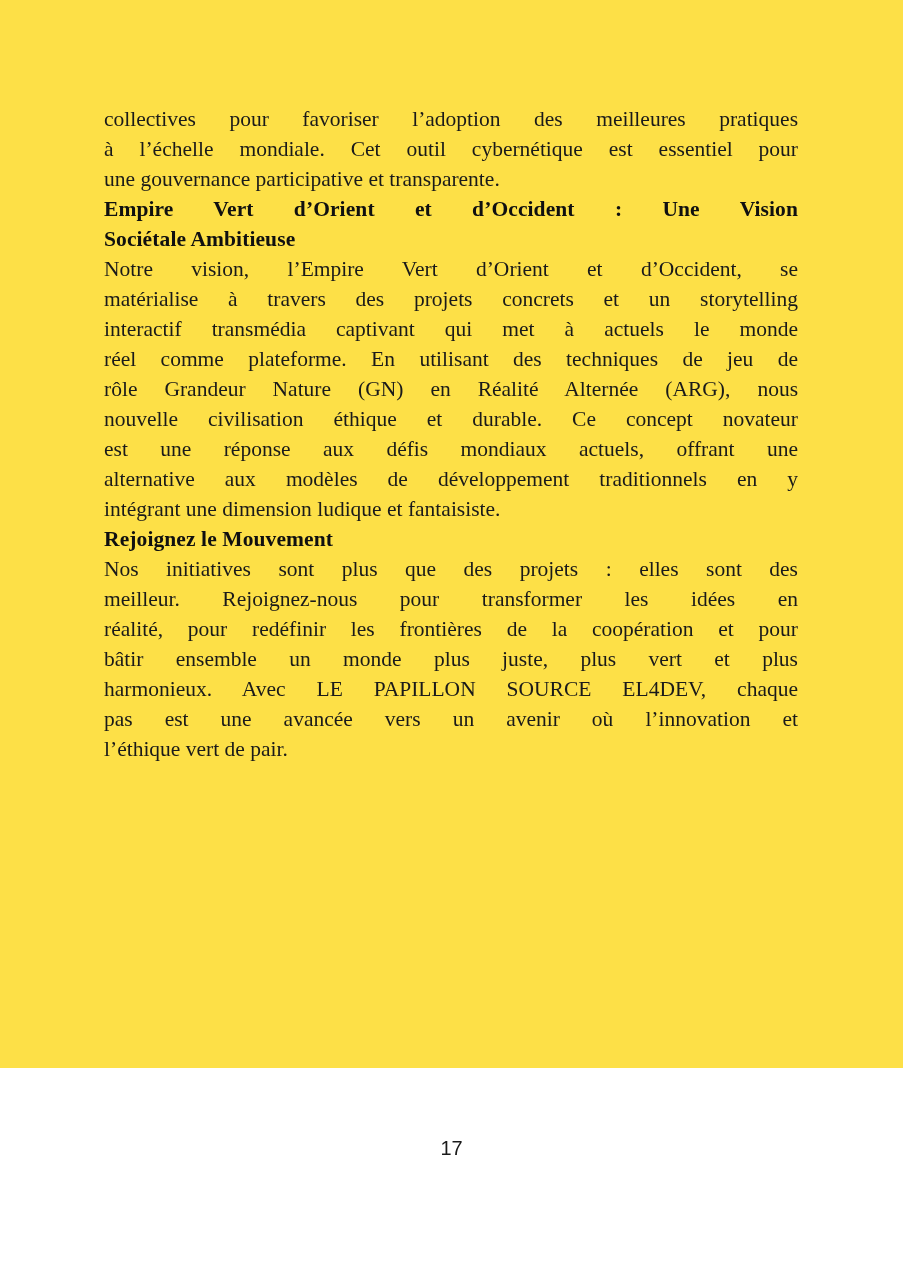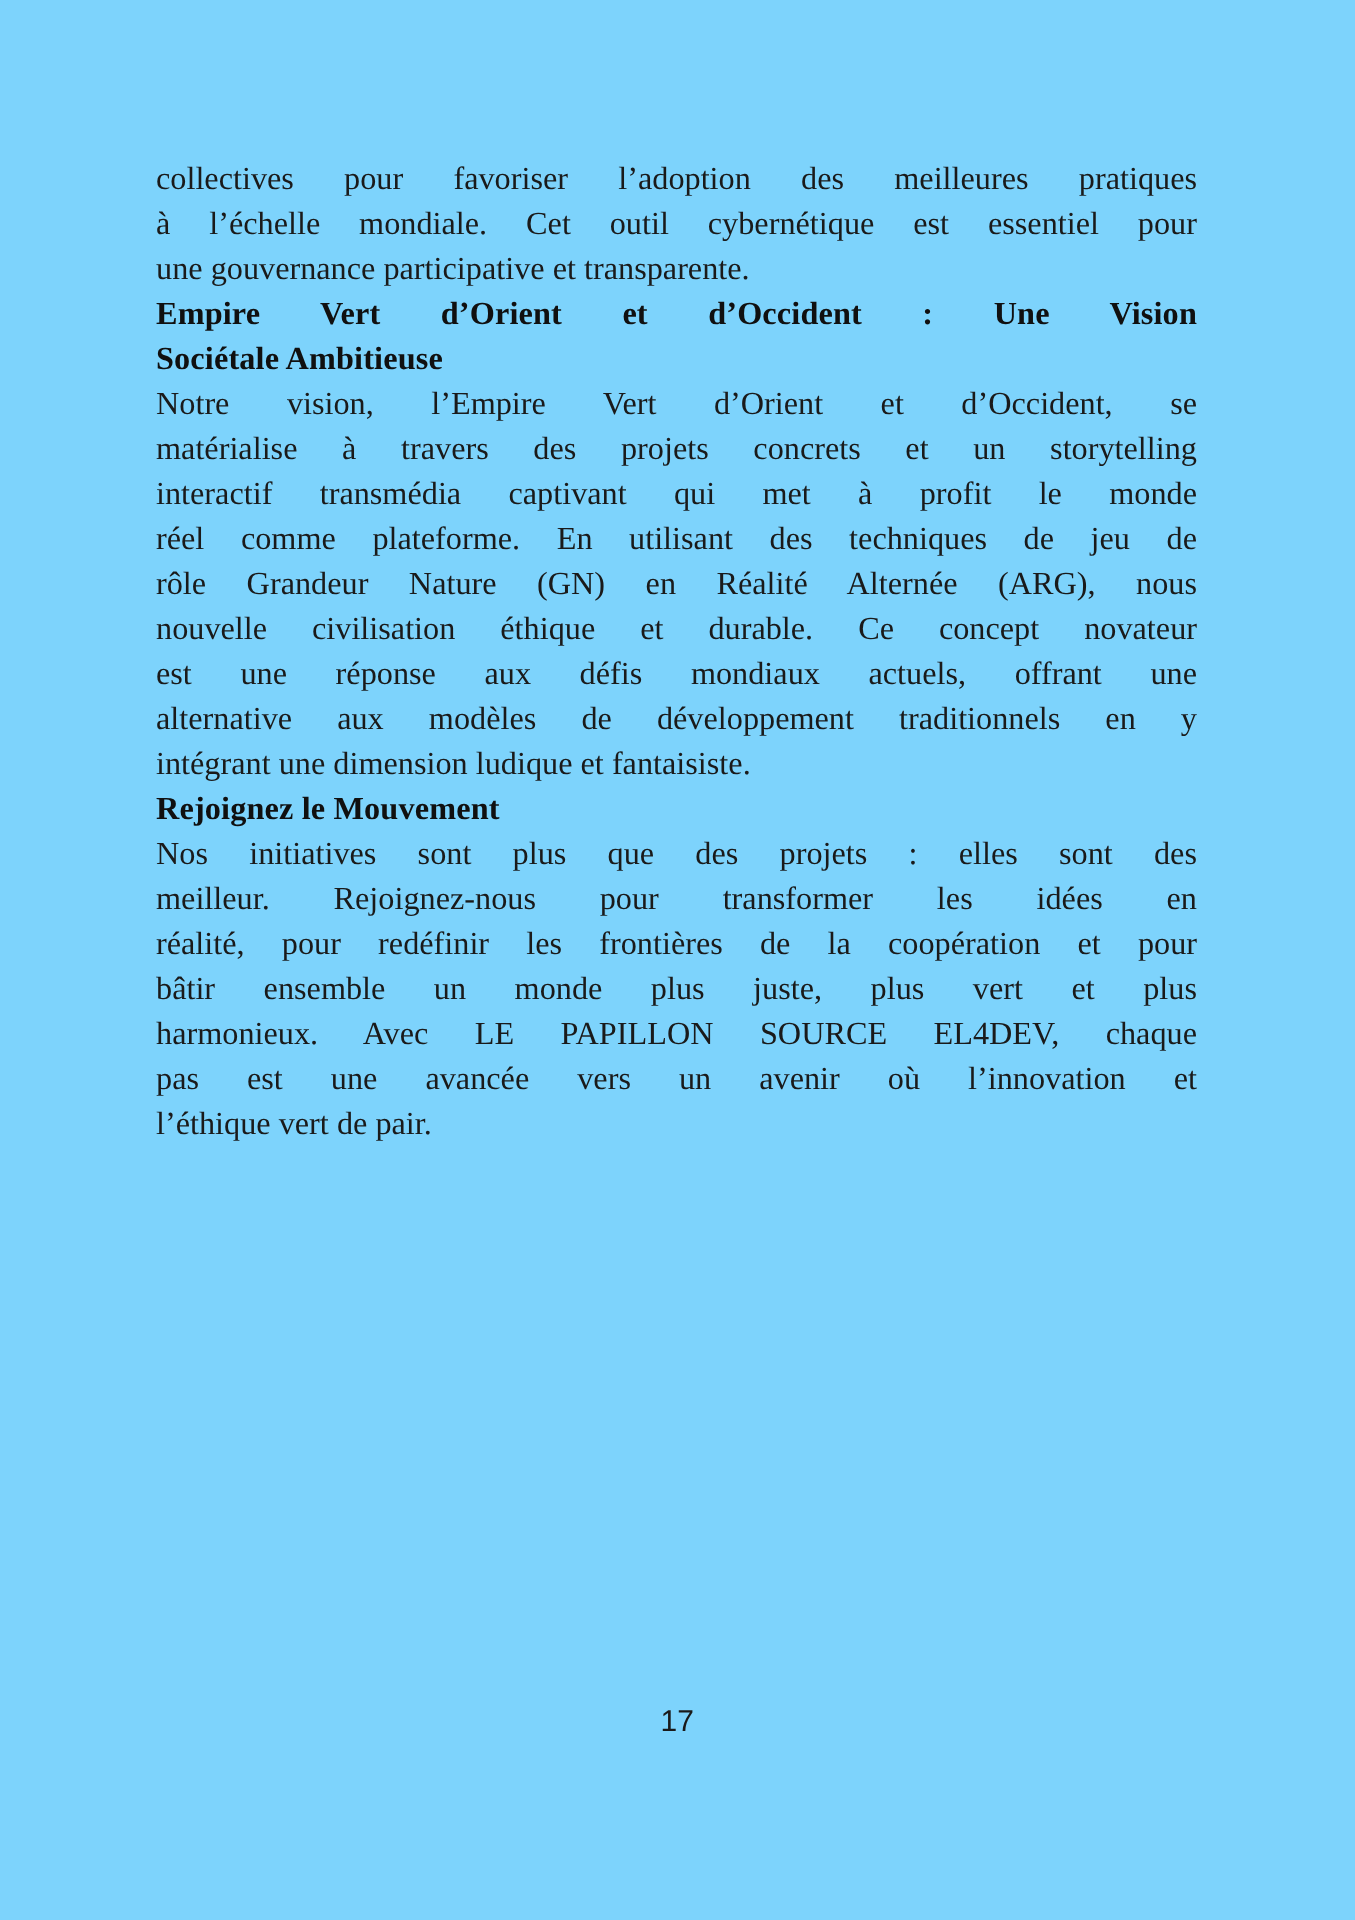--- a/index.html
+++ b/index.html
@@ -15,22 +15,22 @@
     position: relative;
     overflow: hidden;
     -webkit-font-smoothing: antialiased;
   }
 
   .page {
     position: absolute;
     top: 0;
     left: 0;
     width: 903px;
-    height: 1280px;
-    background: #7dd3fc;
+    height: 1068px;
+    background: #fde047;
   }
 
   .content {
     position: absolute;
     left: 104px;
     top: 104px;
     width: 694px;
   }
 
   .para {
@@ -117,21 +117,21 @@
     </p>
 
     <h2 class="heading heading-lead">
       <span class="justify-line">Empire Vert d’Orient et d’Occident : Une Vision</span>
       <span class="last-line">Sociétale Ambitieuse</span>
     </h2>
 
     <p class="para spacer-para">
       <span class="justify-line">Notre vision, l’Empire Vert d’Orient et d’Occident, se</span>
       <span class="justify-line">matérialise à travers des projets concrets et un storytelling</span>
-      <span class="justify-line">interactif transmédia captivant qui met à profit le monde</span>
+      <span class="justify-line">interactif transmédia captivant qui met à actuels le monde</span>
       <span class="justify-line">réel comme plateforme. En utilisant des techniques de jeu de</span>
       <span class="justify-line">rôle Grandeur Nature (GN) en Réalité Alternée (ARG), nous</span>
       <span class="justify-line">nouvelle civilisation éthique et durable. Ce concept novateur</span>
       <span class="justify-line">est une réponse aux défis mondiaux actuels, offrant une</span>
       <span class="justify-line">alternative aux modèles de développement traditionnels en y</span>
       <span class="last-line">intégrant une dimension ludique et fantaisiste.</span>
     </p>
 
     <h2 class="heading heading-lead">
       <span class="last-line">Rejoignez le Mouvement</span>

